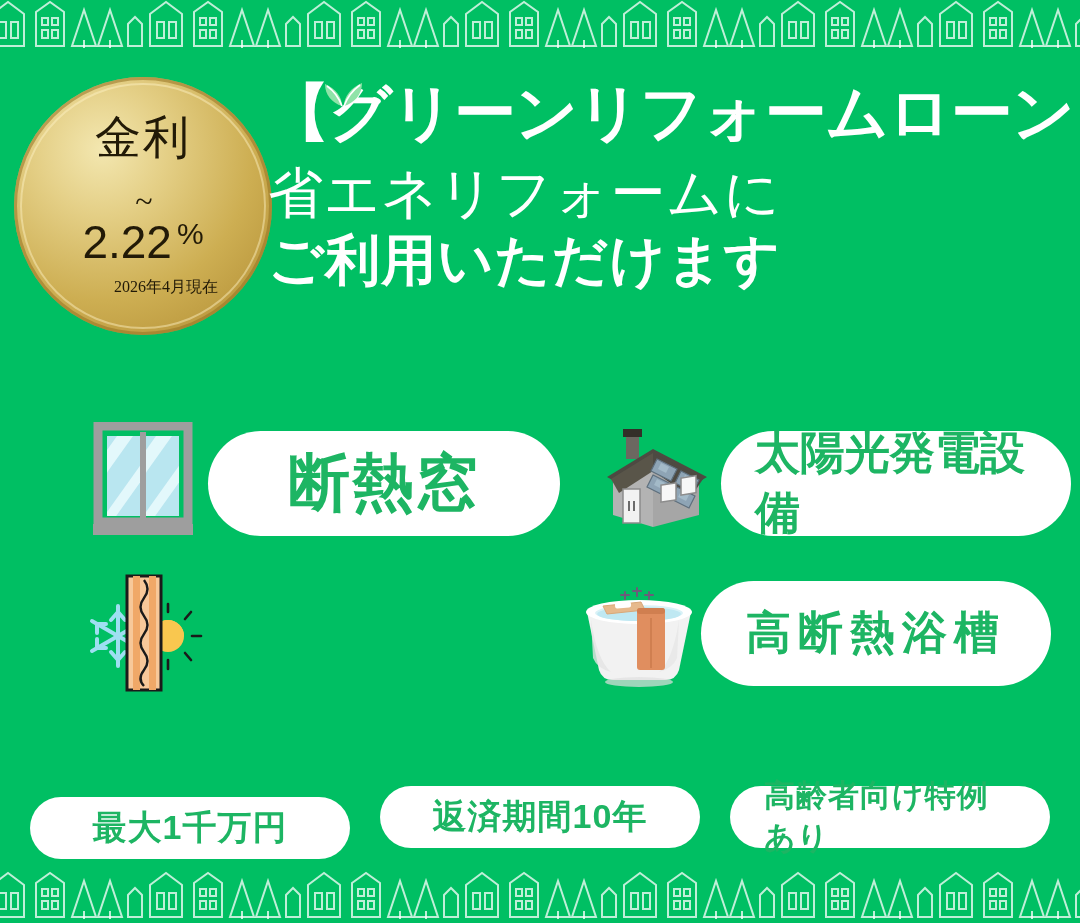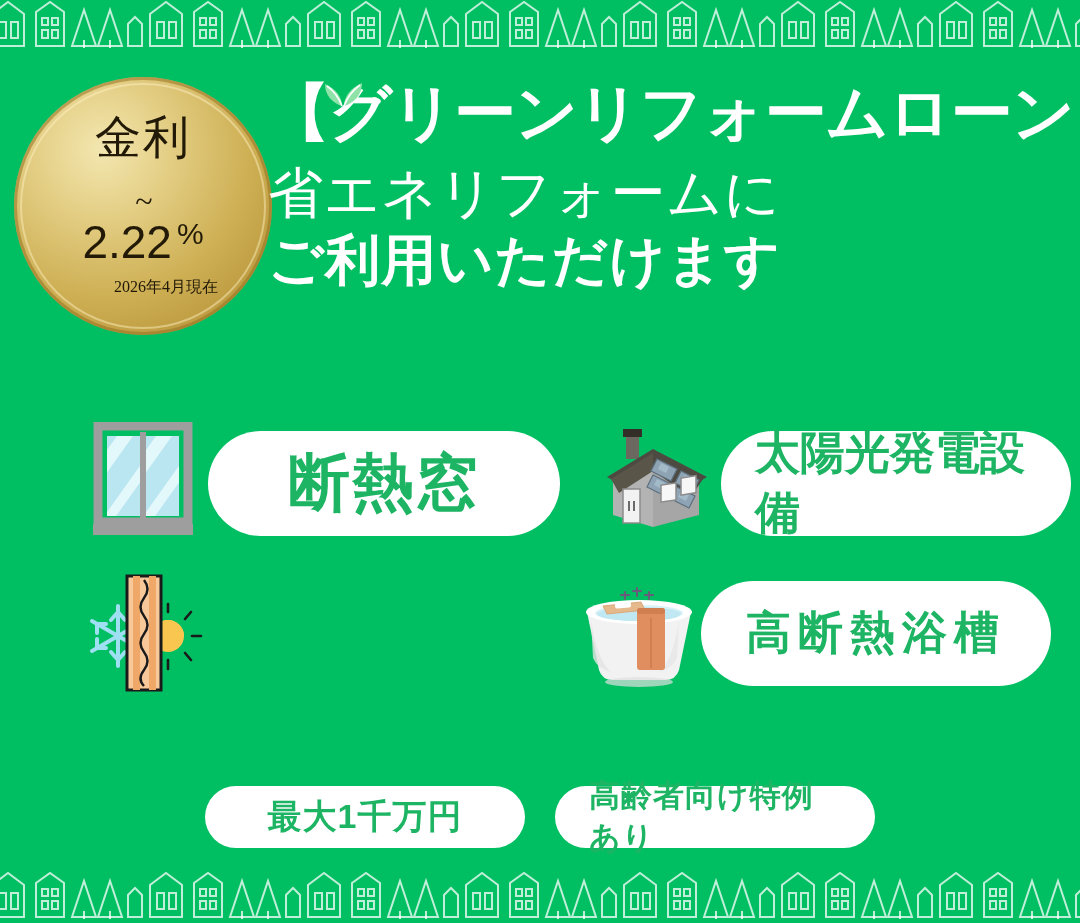--- a/index.html
+++ b/index.html
@@ -85,21 +85,21 @@
   .bottom-pills{
     position:absolute;left:0;top:786px;width:1080px;
     display:flex;justify-content:center;gap:30px;
   }
   .spill{
     background:#ffffff;border-radius:34px;height:62px;
     display:flex;align-items:center;justify-content:center;
     color:#1db563;font-weight:700;font-size:34px;letter-spacing:1px;
     padding:0 34px;box-sizing:border-box;
   }
-  .spill-1{width:320px;}
+  .spill-1{width:320px;margin-top:11px;}
   .spill-2{width:320px;}
   .spill-3{width:320px;font-size:31px;}
 </style>
 </head>
 <body>
 
 <div class="banner">
 
   <div class="border-strip border-top">
     <svg width="1080" height="52" viewBox="0 0 1080 52" xmlns="http://www.w3.org/2000/svg">
@@ -326,20 +326,23 @@
         </div>
       </div>
 
     </div>
   </div>
 
   <div class="bottom-pills">
     <div class="spill spill-1">
       <span>最大1千万円</span>
     </div>
+    <div class="spill spill-2">
+      <span>返済期間10年</span>
+    </div>
     <div class="spill spill-3">
       <span>高齢者向け特例あり</span>
     </div>
   </div>
 
   <div class="border-strip border-bottom">
     <svg width="1080" height="52" viewBox="0 0 1080 52" xmlns="http://www.w3.org/2000/svg">
       <defs>
         <g id="bhouseA">
           <path d="M2 46 V14 L18 2 L34 14 V46 Z" fill="none" stroke="#ffffff" stroke-opacity="0.75" stroke-width="2"></path>

